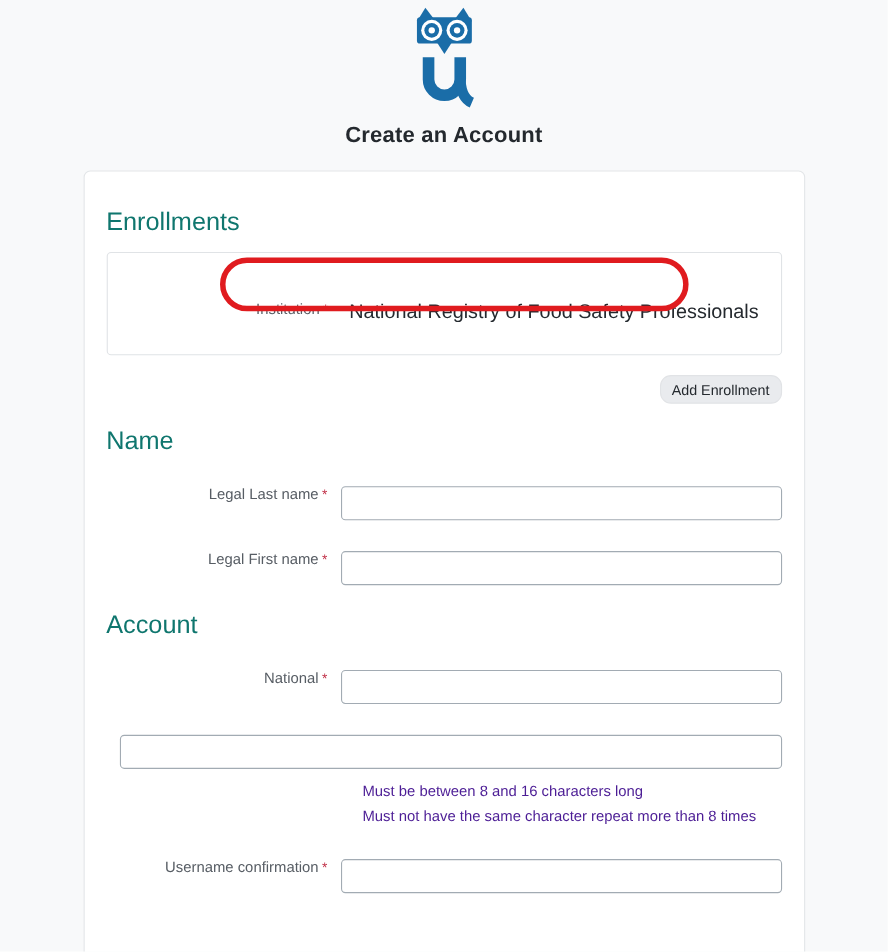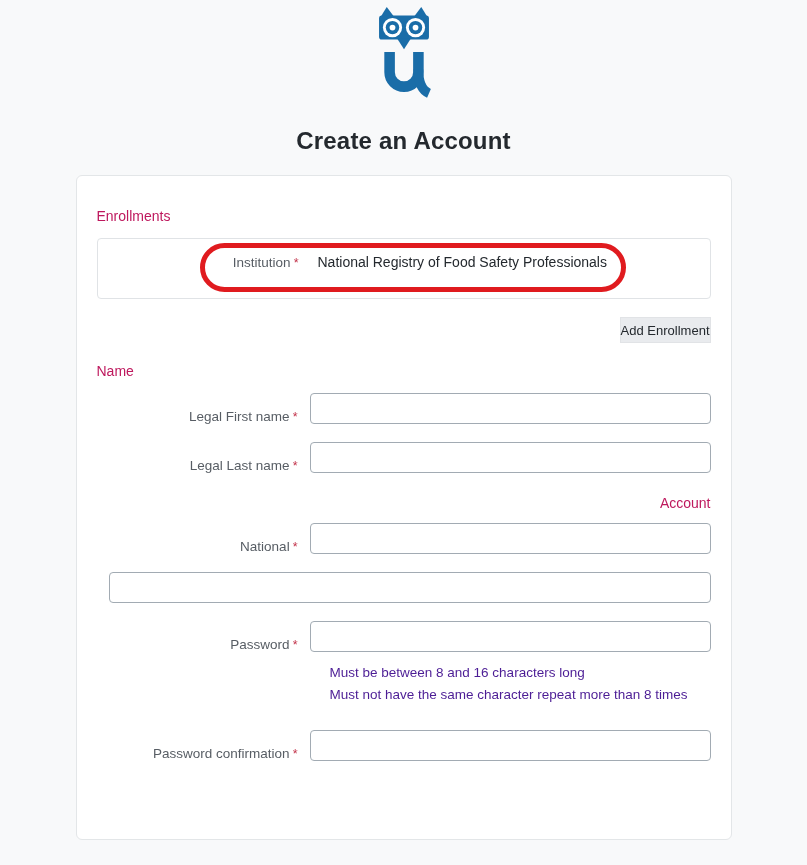--- a/index.html
+++ b/index.html
@@ -6,68 +6,68 @@
   html, body { margin: 0; padding: 0; }
   body {
     width: 807px; height: 865px; overflow: hidden;
     background: #f8f9fa;
     font-family: "Liberation Sans", sans-serif;
     color: #24292e;
   }
   .page-header { text-align: center; padding-top: 6px; }
   .logo-wrap { display: inline-block; line-height: 0; }
   .page-title {
-    margin: 21px 0 0 0;
-    font-size: 24px; font-weight: 600; color: #24292e; letter-spacing: .2px;
+    margin: 5px 0 0 0;
+    font-size: 20px; font-weight: 600; color: #24292e; letter-spacing: .2px;
   }
   .card {
     width: 656px; margin: 20px auto 0 auto;
     background: #ffffff;
     border: 1px solid #e3e6e8; border-radius: 6px;
     padding: 32px 20px 60px 20px;
   }
   h2.section-heading {
     margin: 0 0 14px 0;
-    font-size: 14px; font-weight: 400; color: #be185d;
+    font-size: 23px; font-weight: 400; color: #0f766e;
   }
   h2.name-heading { margin-top: 20px; }
-  h2.account-heading { margin-top: 22px; margin-bottom: 12px; text-align: right; }
+  h2.account-heading { margin-top: 22px; margin-bottom: 12px; }
 
   .enroll-box {
     position: relative;
     border: 1px solid #e0e3e6; border-radius: 4px;
     padding: 15px 0 28px 0;
   }
   .annotation-ring {
     position: absolute; left: 102px; top: 4px;
     width: 426px; height: 49px;
     border: 5px solid #e01b1f; border-radius: 26px;
     pointer-events: none;
   }
 
-  .form-row { display: flex; align-items: flex-end; margin-bottom: 18px; }
+  .form-row { display: flex; align-items: flex-start; margin-bottom: 18px; margin-top: 28px; }
   .form-row.no-gap { margin-bottom: 0; }
   .form-label {
     flex: none; width: 201px; text-align: right;
     font-size: 13.5px; color: #575d64;
   }
   .req { color: #c2334a; margin-left: 3px; font-size: 12.5px; }
   .control { flex: 1; margin-left: 12px; min-width: 0; }
   .text-input {
     width: 100%; height: 31px;
     border: 1px solid #a2abb3; border-radius: 4px;
     padding: 0 8px; background: #fff;
     font-family: "Liberation Sans", sans-serif; font-size: 14px; color: #24292e;
   }
-  .institution-value { padding-left: 7px; font-size: 14px; color: #24292e; }
+  .institution-value { padding-left: 7px; font-size: 18px; color: #24292e; }
 
   .btn-row { display: flex; justify-content: flex-end; margin-top: 18px; }
   .btn-add {
-    height: 26px; padding: 4px 0;
-    background: #e9ebee; border: 1px solid #e1e3e6; border-radius: 0;
+    height: 26px; padding: 4px 10px;
+    background: #e9ebee; border: 1px solid #e1e3e6; border-radius: 10px;
     font-family: "Liberation Sans", sans-serif; font-size: 13px; color: #24292e;
     cursor: pointer;
   }
 
   .hints-row { align-items: flex-start; margin-top: -8px; margin-bottom: 24px; }
   .hints {
     padding-left: 20px; max-width: 404px;
     font-size: 13.5px; line-height: 22px; color: #4c1d95;
   }
 </style>
@@ -110,53 +110,49 @@
     <div class="annotation-ring"></div>
   </div>
 
   <div class="btn-row">
     <button class="btn-add">Add Enrollment</button>
   </div>
 
   <h2 class="section-heading name-heading">Name</h2>
 
   <div class="form-row">
-    <label class="form-label"><span>Legal First name</span><span class="req">*</span></label>
+    <label class="form-label"><span>Legal Last name</span><span class="req">*</span></label>
     <div class="control"><input type="text" class="text-input" value="" style=""></div>
   </div>
 
   <div class="form-row">
-    <label class="form-label"><span>Legal Last name</span><span class="req">*</span></label>
+    <label class="form-label"><span>Legal First name</span><span class="req">*</span></label>
     <div class="control"><input type="text" class="text-input" value="" style=""></div>
   </div>
 
   <h2 class="section-heading account-heading">Account</h2>
 
   <div class="form-row">
     <label class="form-label"><span>National</span><span class="req">*</span></label>
     <div class="control"><input type="text" class="text-input" value="" style=""></div>
   </div>
 
   <div class="form-row">
     <div class="control"><input type="text" class="text-input" value="" style=""></div>
   </div>
 
-  <div class="form-row">
-    <label class="form-label"><span>Password</span><span class="req">*</span></label>
-    <div class="control"><input type="password" class="text-input" value="" style=""></div>
-  </div>
 
   <div class="form-row hints-row">
     <div class="form-label"></div>
     <div class="control">
       <div class="hints">
         <div>Must be between 8 and 16 characters long</div>
         <div>Must not have the same character repeat more than 8 times</div>
       </div>
     </div>
   </div>
 
   <div class="form-row">
-    <label class="form-label"><span>Password confirmation</span><span class="req">*</span></label>
+    <label class="form-label"><span>Username confirmation</span><span class="req">*</span></label>
     <div class="control"><input type="password" class="text-input" value="" style=""></div>
   </div>
 
 </div>
 
 </body></html>

